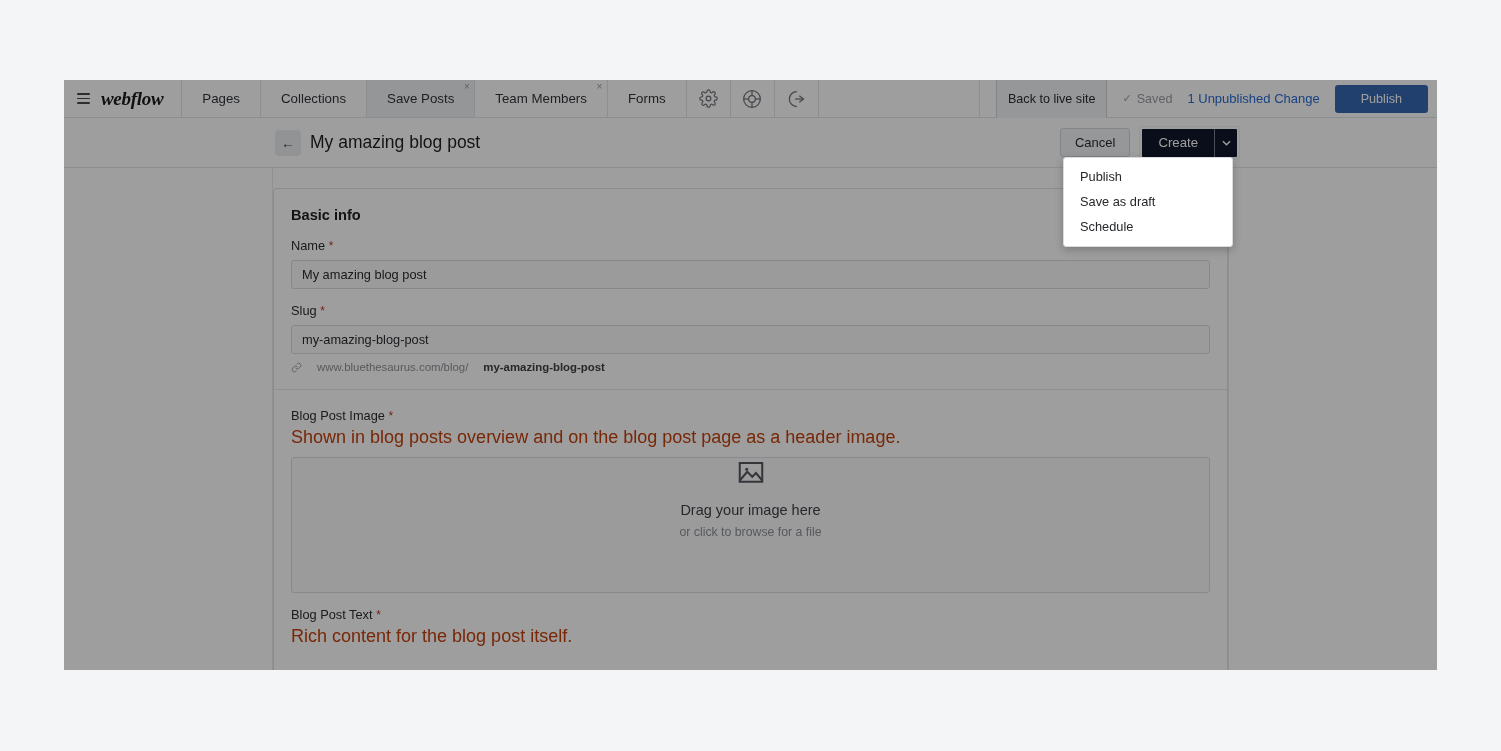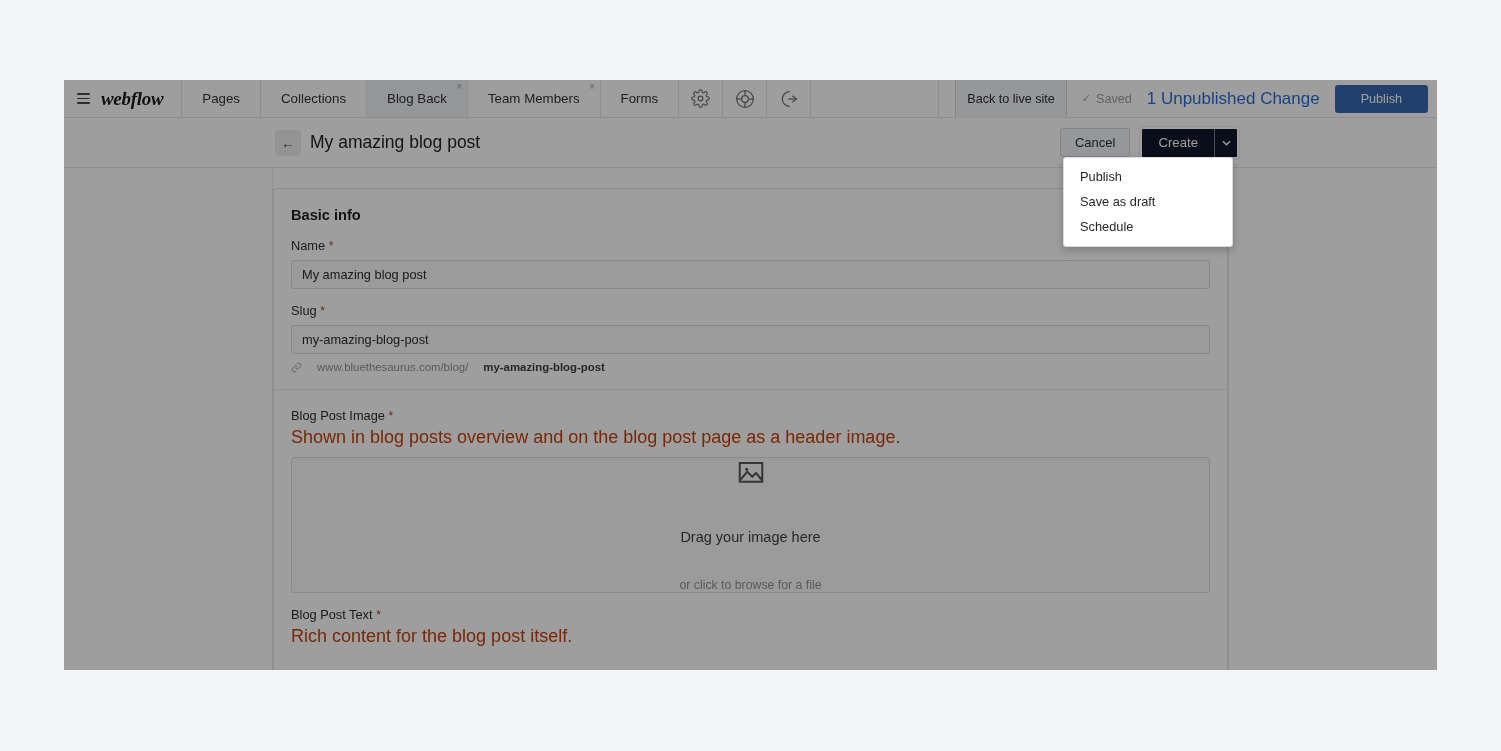--- a/index.html
+++ b/index.html
@@ -70,21 +70,21 @@
   }
   .btn-live {
     font-size: 12.6px; color: #2b2d31;
     background: #f3f4f5;
     border: 1px solid #d3d6da;
     border-radius: 3px;
     padding: 16px 11px;
   }
   .saved { font-size: 12.6px; color: #9a9da2; display: flex; align-items: center; gap: 5px; }
   .saved .ck { font-size: 11px; }
-  .unpub { font-size: 17px; color: #2b6cd4; }
+  .unpub { font-size: 13px; color: #2b6cd4; }
   .btn-publish {
     font-size: 12.6px; color: #ffffff;
     background: #3868b0;
     border-radius: 3px;
     padding: 7px 26px;
   }
 
   
   .subbar {
     position: relative;
@@ -166,21 +166,21 @@
     display: flex; align-items: center; gap: 15px;
     font-size: 11.4px; color: #8e9197; margin-top: 7px;
   }
   .slughint b { color: #3d4045; font-weight: bold; }
   .dropzone {
     margin-top: 2px;
     height: 136px;
     border: 1px solid #dcdee1; border-radius: 3px;
     background: #fbfbfc;
     display: flex; flex-direction: column;
-    align-items: center; justify-content: space-between; gap: 2px;
+    align-items: center; justify-content: flex-start; gap: 2px;
   }
   .dz-title { font-size: 14.5px; color: #3c3f44; margin-top: 12px; }
   .dz-sub { font-size: 12.3px; color: #8c9096; margin-top: 5px; }
 
   
   .scrim {
     position: absolute; left: 64px; top: 80px;
     width: 1373px; height: 590px;
     background: rgba(0,0,0,.38);
     pointer-events: none;
@@ -222,21 +222,21 @@
 
       <div class="tab">
         <span>Pages</span>
       </div>
 
       <div class="tab">
         <span>Collections</span>
       </div>
 
       <div class="tab active">
-        <span>Blog Back</span>
+        <span>Save Posts</span>
         <span class="closex">×</span>
       </div>
 
       <div class="tab">
         <span>Team Members</span>
         <span class="closex">×</span>
       </div>
 
       <div class="tab">
         <span>Forms</span>

